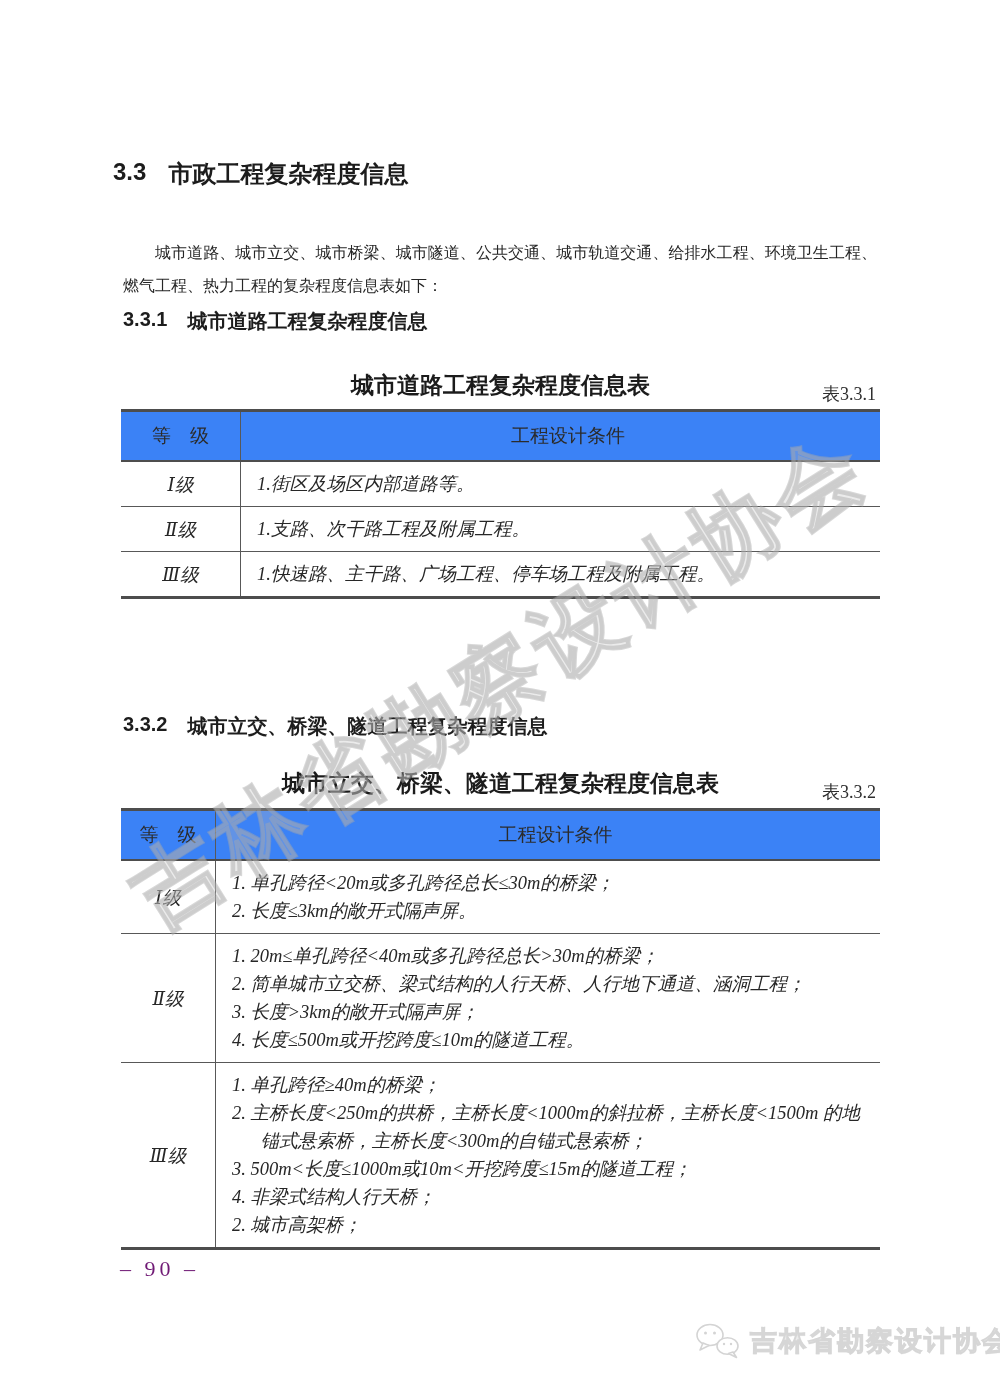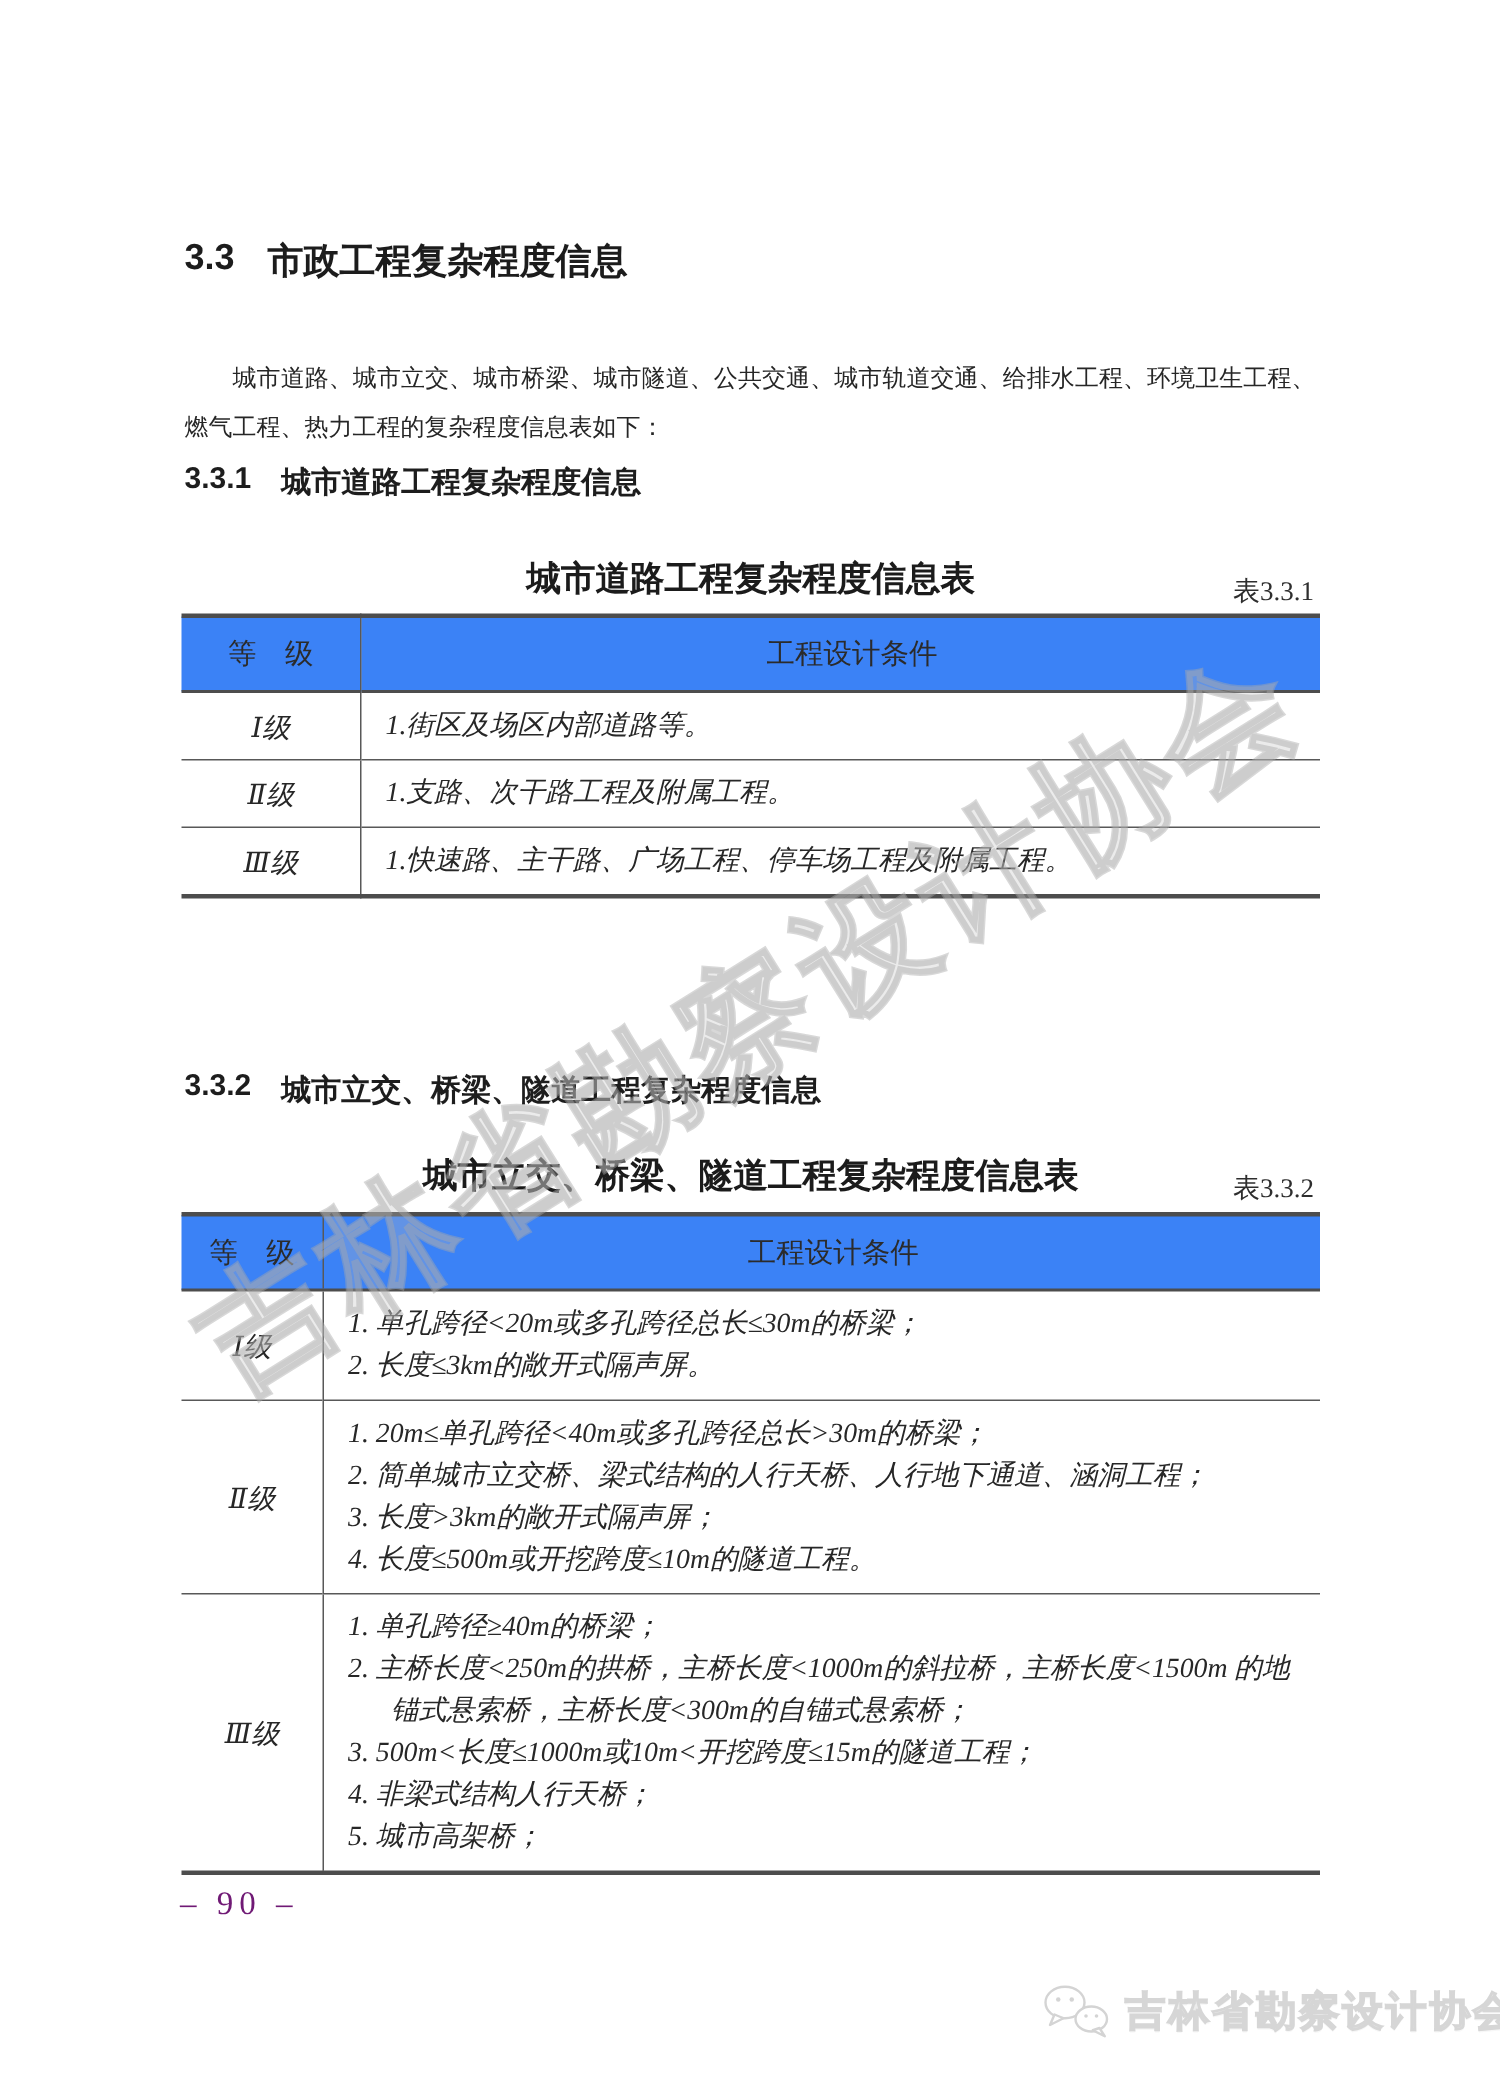--- a/index.html
+++ b/index.html
@@ -6,21 +6,21 @@
   .page{
     position:relative;
     width:1000px;height:1393px;
     background:#ffffff;
     overflow:hidden;
     font-family:"Liberation Serif","DejaVu Serif",serif;
     color:#2a2a2a;
   }
   
   .h-main{
-    position:absolute;left:123px;top:158px;
+    position:absolute;left:113px;top:158px;
     font-family:"Liberation Sans","DejaVu Sans",sans-serif;
     font-weight:700;font-size:24px;color:#1c1c1c;
     display:flex;gap:22px;white-space:nowrap;
   }
   .h-sub{
     position:absolute;left:123px;
     font-family:"Liberation Sans","DejaVu Sans",sans-serif;
     font-weight:700;font-size:20px;color:#1d1d1d;
     display:flex;gap:20px;white-space:nowrap;
   }
@@ -189,21 +189,21 @@
             <div class="cond-line">4. 长度≤500m或开挖跨度≤10m的隧道工程。</div>
           </td>
         </tr>
         <tr>
           <td class="grade">Ⅲ级</td>
           <td class="cond">
             <div class="cond-line">1. 单孔跨径≥40m的桥梁；</div>
             <div class="cond-line">2. 主桥长度&lt;250m的拱桥，主桥长度&lt;1000m的斜拉桥，主桥长度&lt;1500m 的地锚式悬索桥，主桥长度&lt;300m的自锚式悬索桥；</div>
             <div class="cond-line">3. 500m&lt;长度≤1000m或10m&lt;开挖跨度≤15m的隧道工程；</div>
             <div class="cond-line">4. 非梁式结构人行天桥；</div>
-            <div class="cond-line">5. 城市高架桥；</div>
+            <div class="cond-line">2. 城市高架桥；</div>
           </td>
         </tr>
       </tbody>
   </table>
 
   <div class="page-num">– 90 –</div>
 
   <div class="watermark">吉林省勘察设计协会</div>
 
   <div class="footer-brand">

